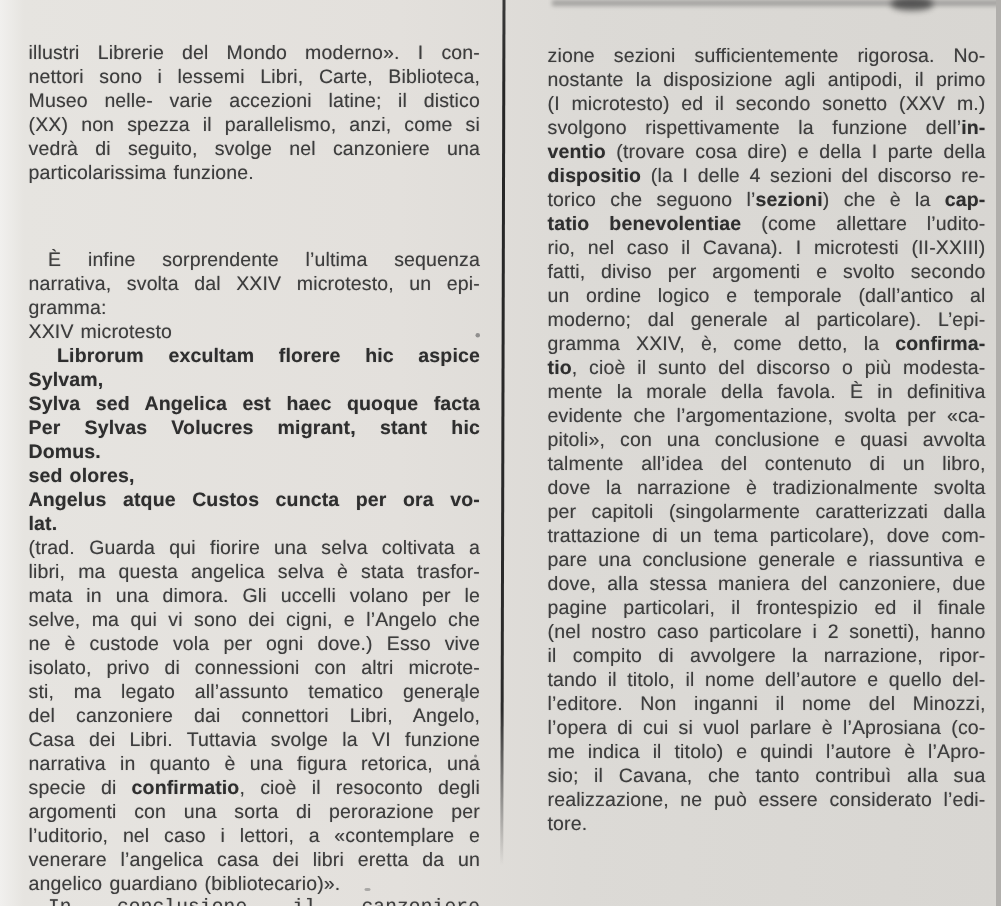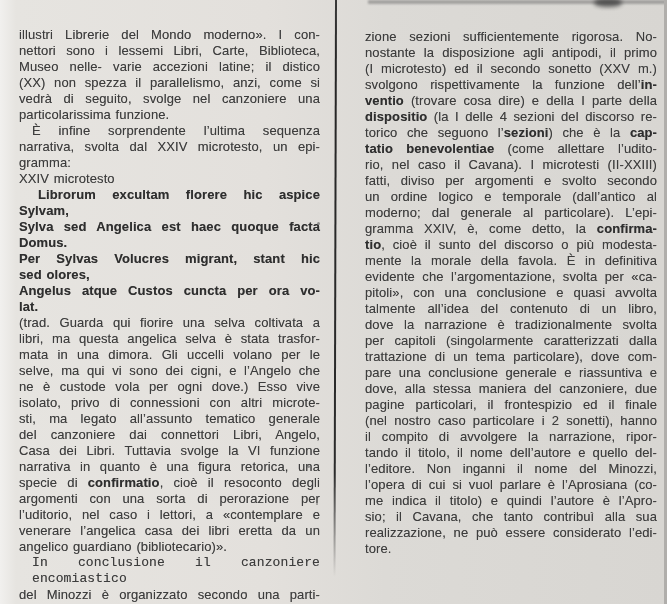--- a/index.html
+++ b/index.html
@@ -38,29 +38,29 @@
 <body>
 
 <div class="page">
   <div class="col col-left" id="col-left">
       <div class="line just"><span>illustri Librerie del Mondo moderno». I con-</span></div>
       <div class="line just"><span>nettori sono i lessemi Libri, Carte, Biblioteca,</span></div>
       <div class="line just"><span>Museo nelle- varie accezioni latine; il distico</span></div>
       <div class="line just"><span>(XX) non spezza il parallelismo, anzi, come si</span></div>
       <div class="line just"><span>vedrà di seguito, svolge nel canzoniere una</span></div>
       <div class="line"><span>particolarissima funzione.</span></div>
-      <div class="line just" style="padding-left: 13px;"><span>È infine sorprendente l’ultima sequenza</span></div>
+      <div class="line just" style="padding-left: 13px; margin-top: 42px;"><span>È infine sorprendente l’ultima sequenza</span></div>
       <div class="line just"><span>narrativa, svolta dal XXIV microtesto, un epi-</span></div>
       <div class="line"><span>gramma:</span></div>
       <div class="line" style="margin-top: 0;"><span>XXIV microtesto</span></div>
       <div class="line just" style="padding-left: 19px;"><b>Librorum excultam florere hic aspice</b></div>
       <div class="line"><b>Sylvam,</b></div>
       <div class="line just"><b>Sylva sed Angelica est haec quoque facta</b></div>
+      <div class="line just"><b>Per Sylvas Volucres migrant, stant hic</b></div>
       <div class="line"><b>Domus.</b></div>
-      <div class="line just"><b>Per Sylvas Volucres migrant, stant hic</b></div>
       <div class="line"><b>sed olores,</b></div>
       <div class="line just"><b>Angelus atque Custos cuncta per ora vo-</b></div>
       <div class="line"><b>lat.</b></div>
       <div class="line just"><span>(trad. Guarda qui fiorire una selva coltivata a</span></div>
       <div class="line just"><span>libri, ma questa angelica selva è stata trasfor-</span></div>
       <div class="line just"><span>mata in una dimora. Gli uccelli volano per le</span></div>
       <div class="line just"><span>selve, ma qui vi sono dei cigni, e l’Angelo che</span></div>
       <div class="line just"><span>ne è custode vola per ogni dove.) Esso vive</span></div>
       <div class="line just"><span>isolato, privo di connessioni con altri microte-</span></div>
       <div class="line just"><span>sti, ma legato all’assunto tematico generale</span></div>

